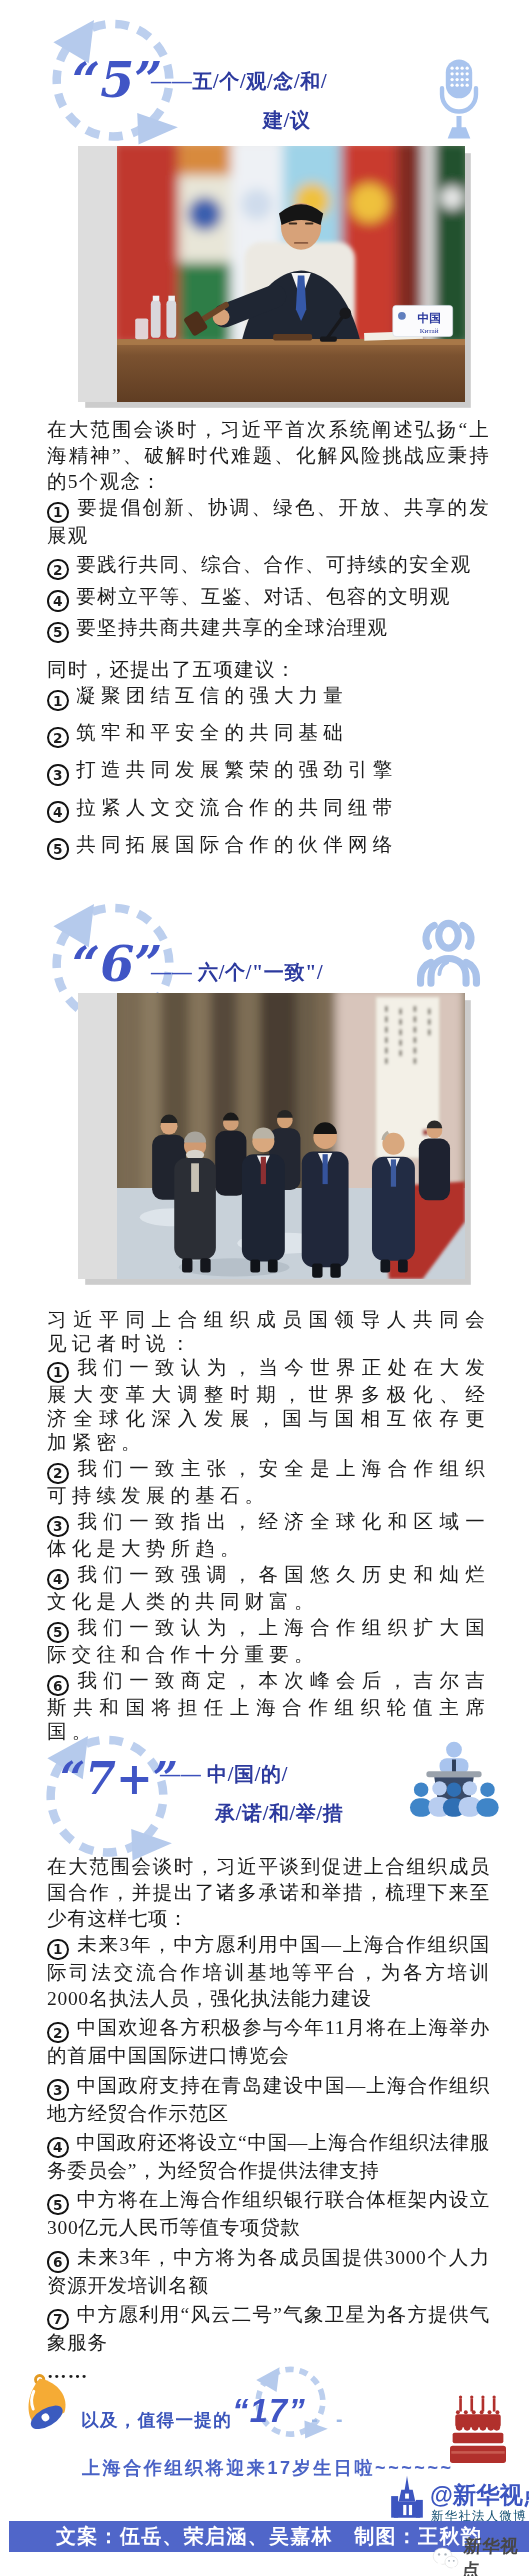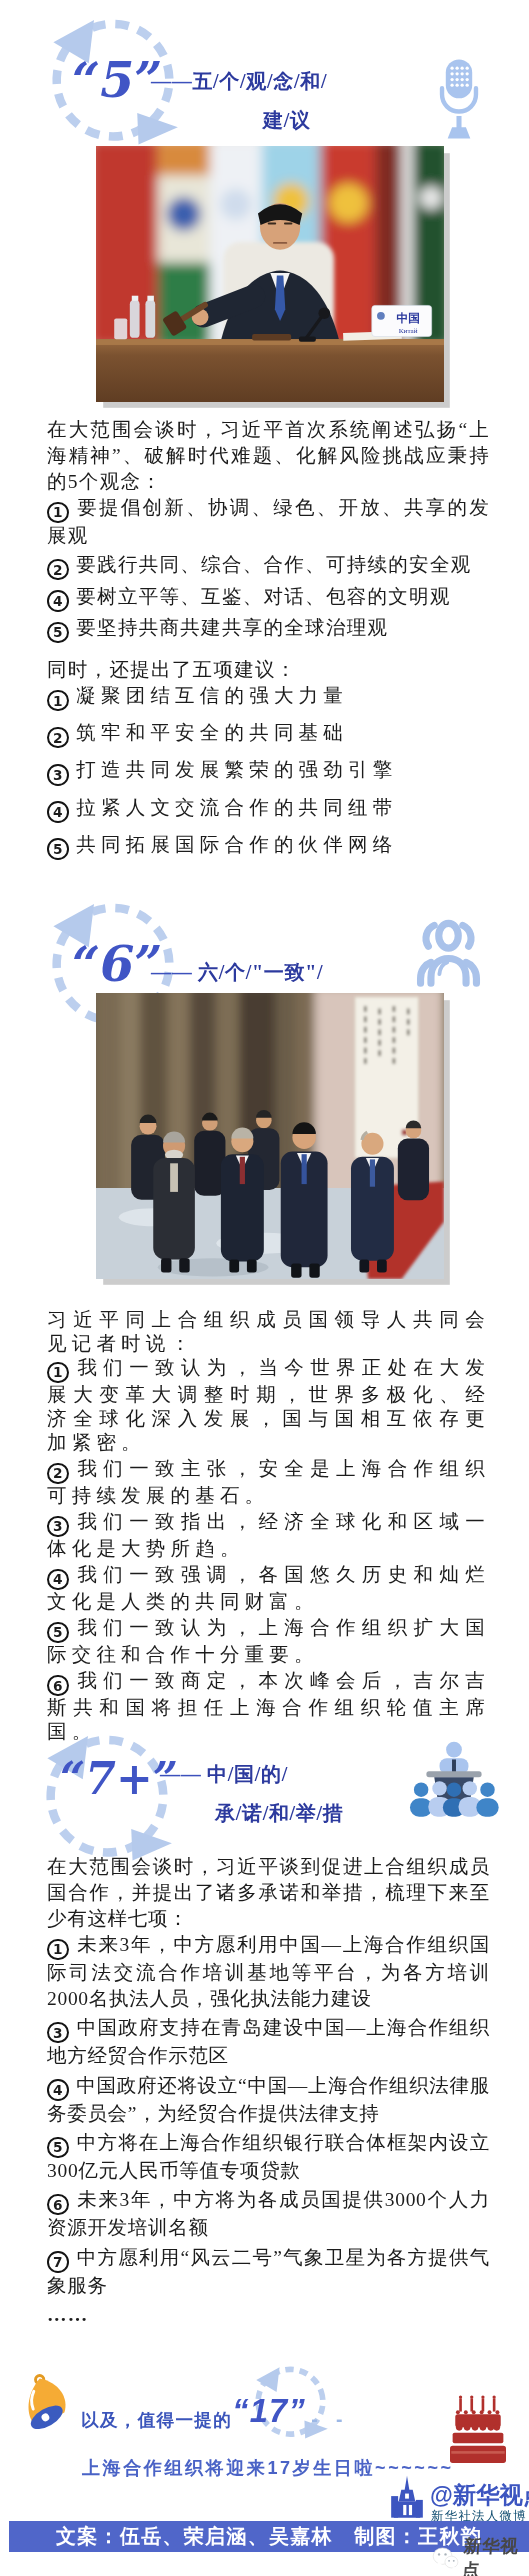--- a/index.html
+++ b/index.html
@@ -16,21 +16,21 @@
   .badge17{font-size:32.5px;font-style:italic;color:#4055c5;position:relative;top:-3.9px;z-index:2;}
   
   .stitle{position:absolute;z-index:2;color:#2c3a9e;font-weight:bold;font-size:20px;line-height:39px;
           font-family:"Liberation Serif","DejaVu Serif",serif;letter-spacing:0.7px;}
   .stitle .dash{color:#3c50bc;}
   .t2a{padding-left:112px;}
   .t2b{padding-left:55px;}
   
   .hicon{position:absolute;z-index:2;}
   
-  .photo{position:absolute;left:96px;width:348px;z-index:1;box-shadow:6.5px 6.5px 0 -0.7px #cccccc;background:#ddd;}
+  .photo{position:absolute;left:78px;width:348px;z-index:1;box-shadow:6.5px 6.5px 0 -0.7px #cccccc;background:#ddd;padding-left:39px;}
   .photo svg{display:block;width:100%;height:100%;}
   
   .body{position:absolute;left:47px;width:443px;color:#1c1c1c;text-align:justify;z-index:2;}
   .body p{margin:0;}
   .b1{top:417px;font-size:19.5px;line-height:26px;letter-spacing:1.3px;}
   .b1 .item{margin-bottom:3.3px;}
   .b1 .more-intro{margin-top:14.3px;}
   .b1 .more{margin-bottom:9px;letter-spacing:5.2px;}
   .b2{top:1308px;font-size:19.5px;line-height:24px;letter-spacing:5.2px;}
   .b2 .item{margin-bottom:2px;}
@@ -363,20 +363,21 @@
       <circle cx="94" cy="72" r="11" fill="#b8cdf0"></circle>
         <rect x="77" y="85" width="34" height="30" rx="14" fill="#b8cdf0"></rect>
       <circle cx="121" cy="74" r="11" fill="#3f85c8"></circle>
         <rect x="104" y="87" width="34" height="28" rx="14" fill="#3f85c8"></rect>
     </svg>
   </div>
 
   <div class="body b3">
     <p>在大范围会谈时，习近平谈到促进上合组织成员国合作，并提出了诸多承诺和举措，梳理下来至少有这样七项：</p>
     <p class="item"><span class="num">1</span><span>未来3年，中方愿利用中国—上海合作组织国际司法交流合作培训基地等平台，为各方培训2000名执法人员，强化执法能力建设</span></p>
+    <p class="item"><span class="num">2</span><span>中国欢迎各方积极参与今年11月将在上海举办的首届中国国际进口博览会</span></p>
     <p class="item"><span class="num">3</span><span>中国政府支持在青岛建设中国—上海合作组织地方经贸合作示范区</span></p>
     <p class="item"><span class="num">4</span><span>中国政府还将设立“中国—上海合作组织法律服务委员会”，为经贸合作提供法律支持</span></p>
     <p class="item"><span class="num">5</span><span>中方将在上海合作组织银行联合体框架内设立300亿元人民币等值专项贷款</span></p>
     <p class="item"><span class="num">6</span><span>未来3年，中方将为各成员国提供3000个人力资源开发培训名额</span></p>
     <p class="item"><span class="num">7</span><span>中方愿利用“风云二号”气象卫星为各方提供气象服务</span></p>
     <p class="ellipsis">……</p>
   </div>
 
   <div class="deco17">
     <svg width="79" height="77" viewBox="0 0 210 200">

